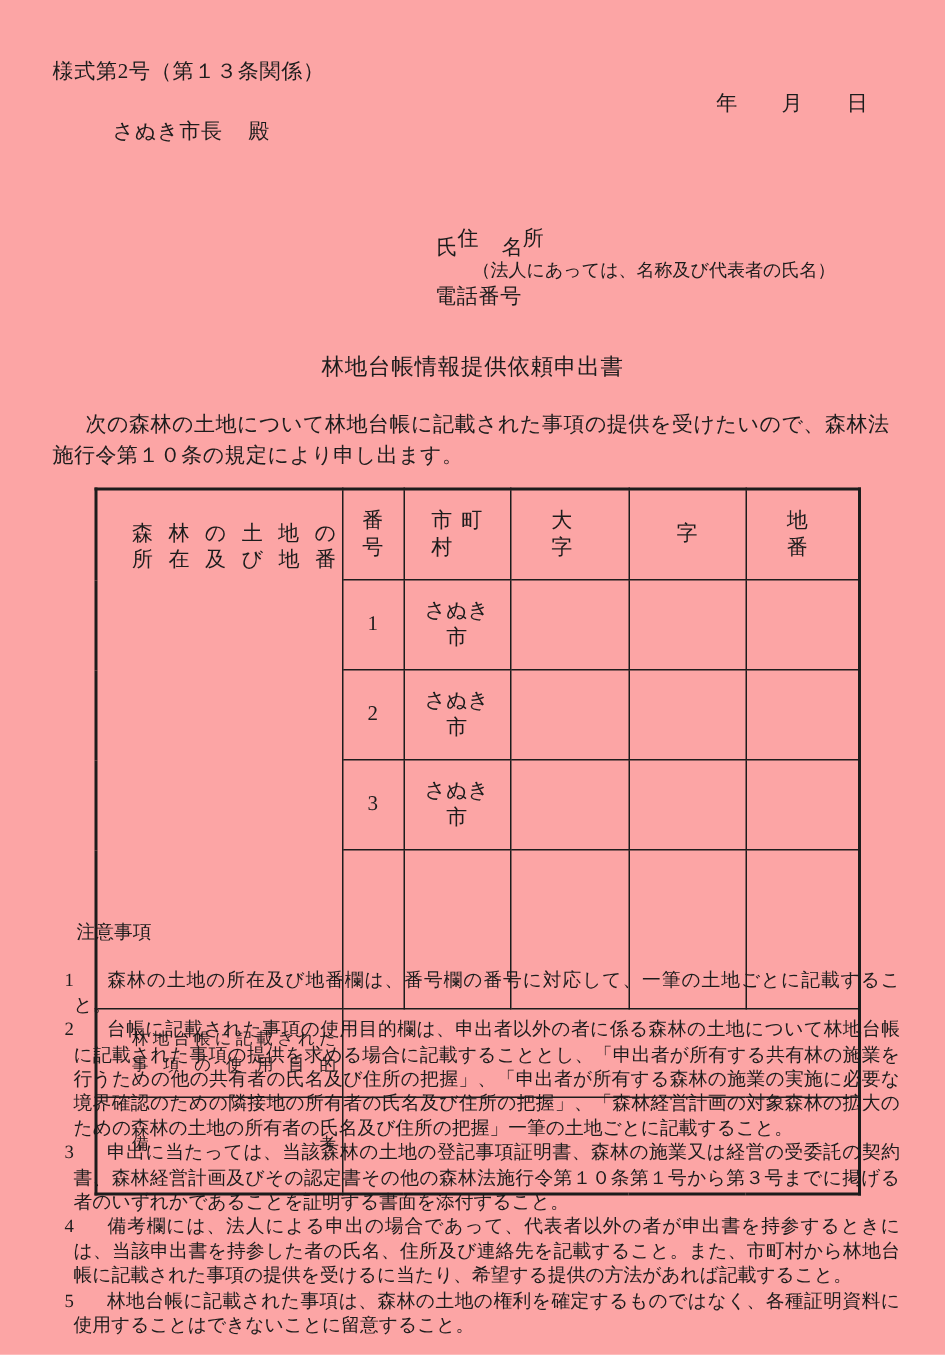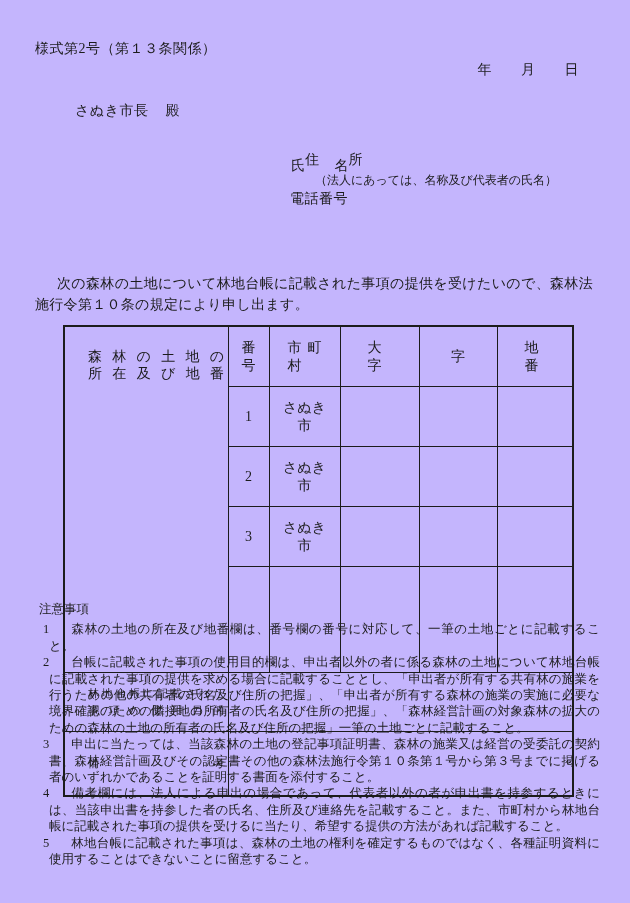--- a/index.html
+++ b/index.html
@@ -1,29 +1,29 @@
 <!DOCTYPE html>
 <html lang="ja"><head>
 <meta charset="utf-8">
 <style>
   html,body{margin:0;padding:0;}
   body{background:#ffffff;}
   .page{
     position:relative;
     width:630px;height:903px;
-    background:#c4b5fd;
+    background:#fca5a5;
     color:#1c1c1c;
     font-family:"Liberation Serif","DejaVu Serif",serif;
     font-size:14px;
     overflow:hidden;
   }
   .abs{position:absolute;line-height:1.25;}
   .form-number{left:35px;top:40px;letter-spacing:0.5px;}
   .date-line{right:51px;top:61px;letter-spacing:0.5px;text-align:center;}
-  .recipient-line{left:75px;top:102px;letter-spacing:0.5px;}
+  .recipient-line{left:75px;top:80px;letter-spacing:0.5px;}
   .honorific{margin-left:17px;}
   .addr-label{left:305px;top:128px;letter-spacing:0.5px;margin-top:23px;}
   .name-label{left:291px;top:157px;letter-spacing:0.5px;}
   .name-note{left:315px;top:173px;font-size:12px;letter-spacing:0px;}
   .phone-label{left:290px;top:190px;letter-spacing:0.5px;}
   .form-title{left:35px;right:35px;top:236px;text-align:center;font-size:15px;letter-spacing:0.5px;}
   .intro{
     left:35px;top:274px;width:558px;
     text-indent:22px;line-height:20.5px;letter-spacing:0.3px;
     text-align:justify;
@@ -62,21 +62,21 @@
   td.sec1{padding-top:21px !important;}
   td.v-mid{vertical-align:middle;}
   td.v-mid .lbl{font-size:11px;}
 
   
   .notes{
     left:35px;top:597px;width:565px;
     font-size:12.5px;line-height:16.4px;
     text-align:justify;
   }
-  .notes-heading{margin:4px;}
+  .notes-heading{margin:16px;}
   .note{padding-left:14px;text-indent:-6px;margin:0;}
   .note-num{display:inline-block;width:28px;text-indent:0;}
 </style>
 </head>
 <body>
 
 <div class="page">
 
   <div class="abs form-number">様式第2号（第１３条関係）</div>
 
@@ -84,20 +84,21 @@
 
   <div class="abs recipient-line">
     <span>さぬき市長</span><span class="honorific">殿</span>
   </div>
 
   <div class="abs addr-label">住　　所</div>
   <div class="abs name-label">氏　　名</div>
   <div class="abs name-note">（法人にあっては、名称及び代表者の氏名）</div>
   <div class="abs phone-label">電話番号</div>
 
+  <div class="abs form-title">林地台帳情報提供依頼申出書</div>
 
   <div class="abs intro">次の森林の土地について林地台帳に記載された事項の提供を受けたいので、森林法施行令第１０条の規定により申し出ます。</div>
 
   <div class="abs land-table-wrap">
     <table class="land">
       <colgroup>
         <col style="width:164px">
           <col style="width:41px">
           <col style="width:71px">
         <col style="width:79px">

